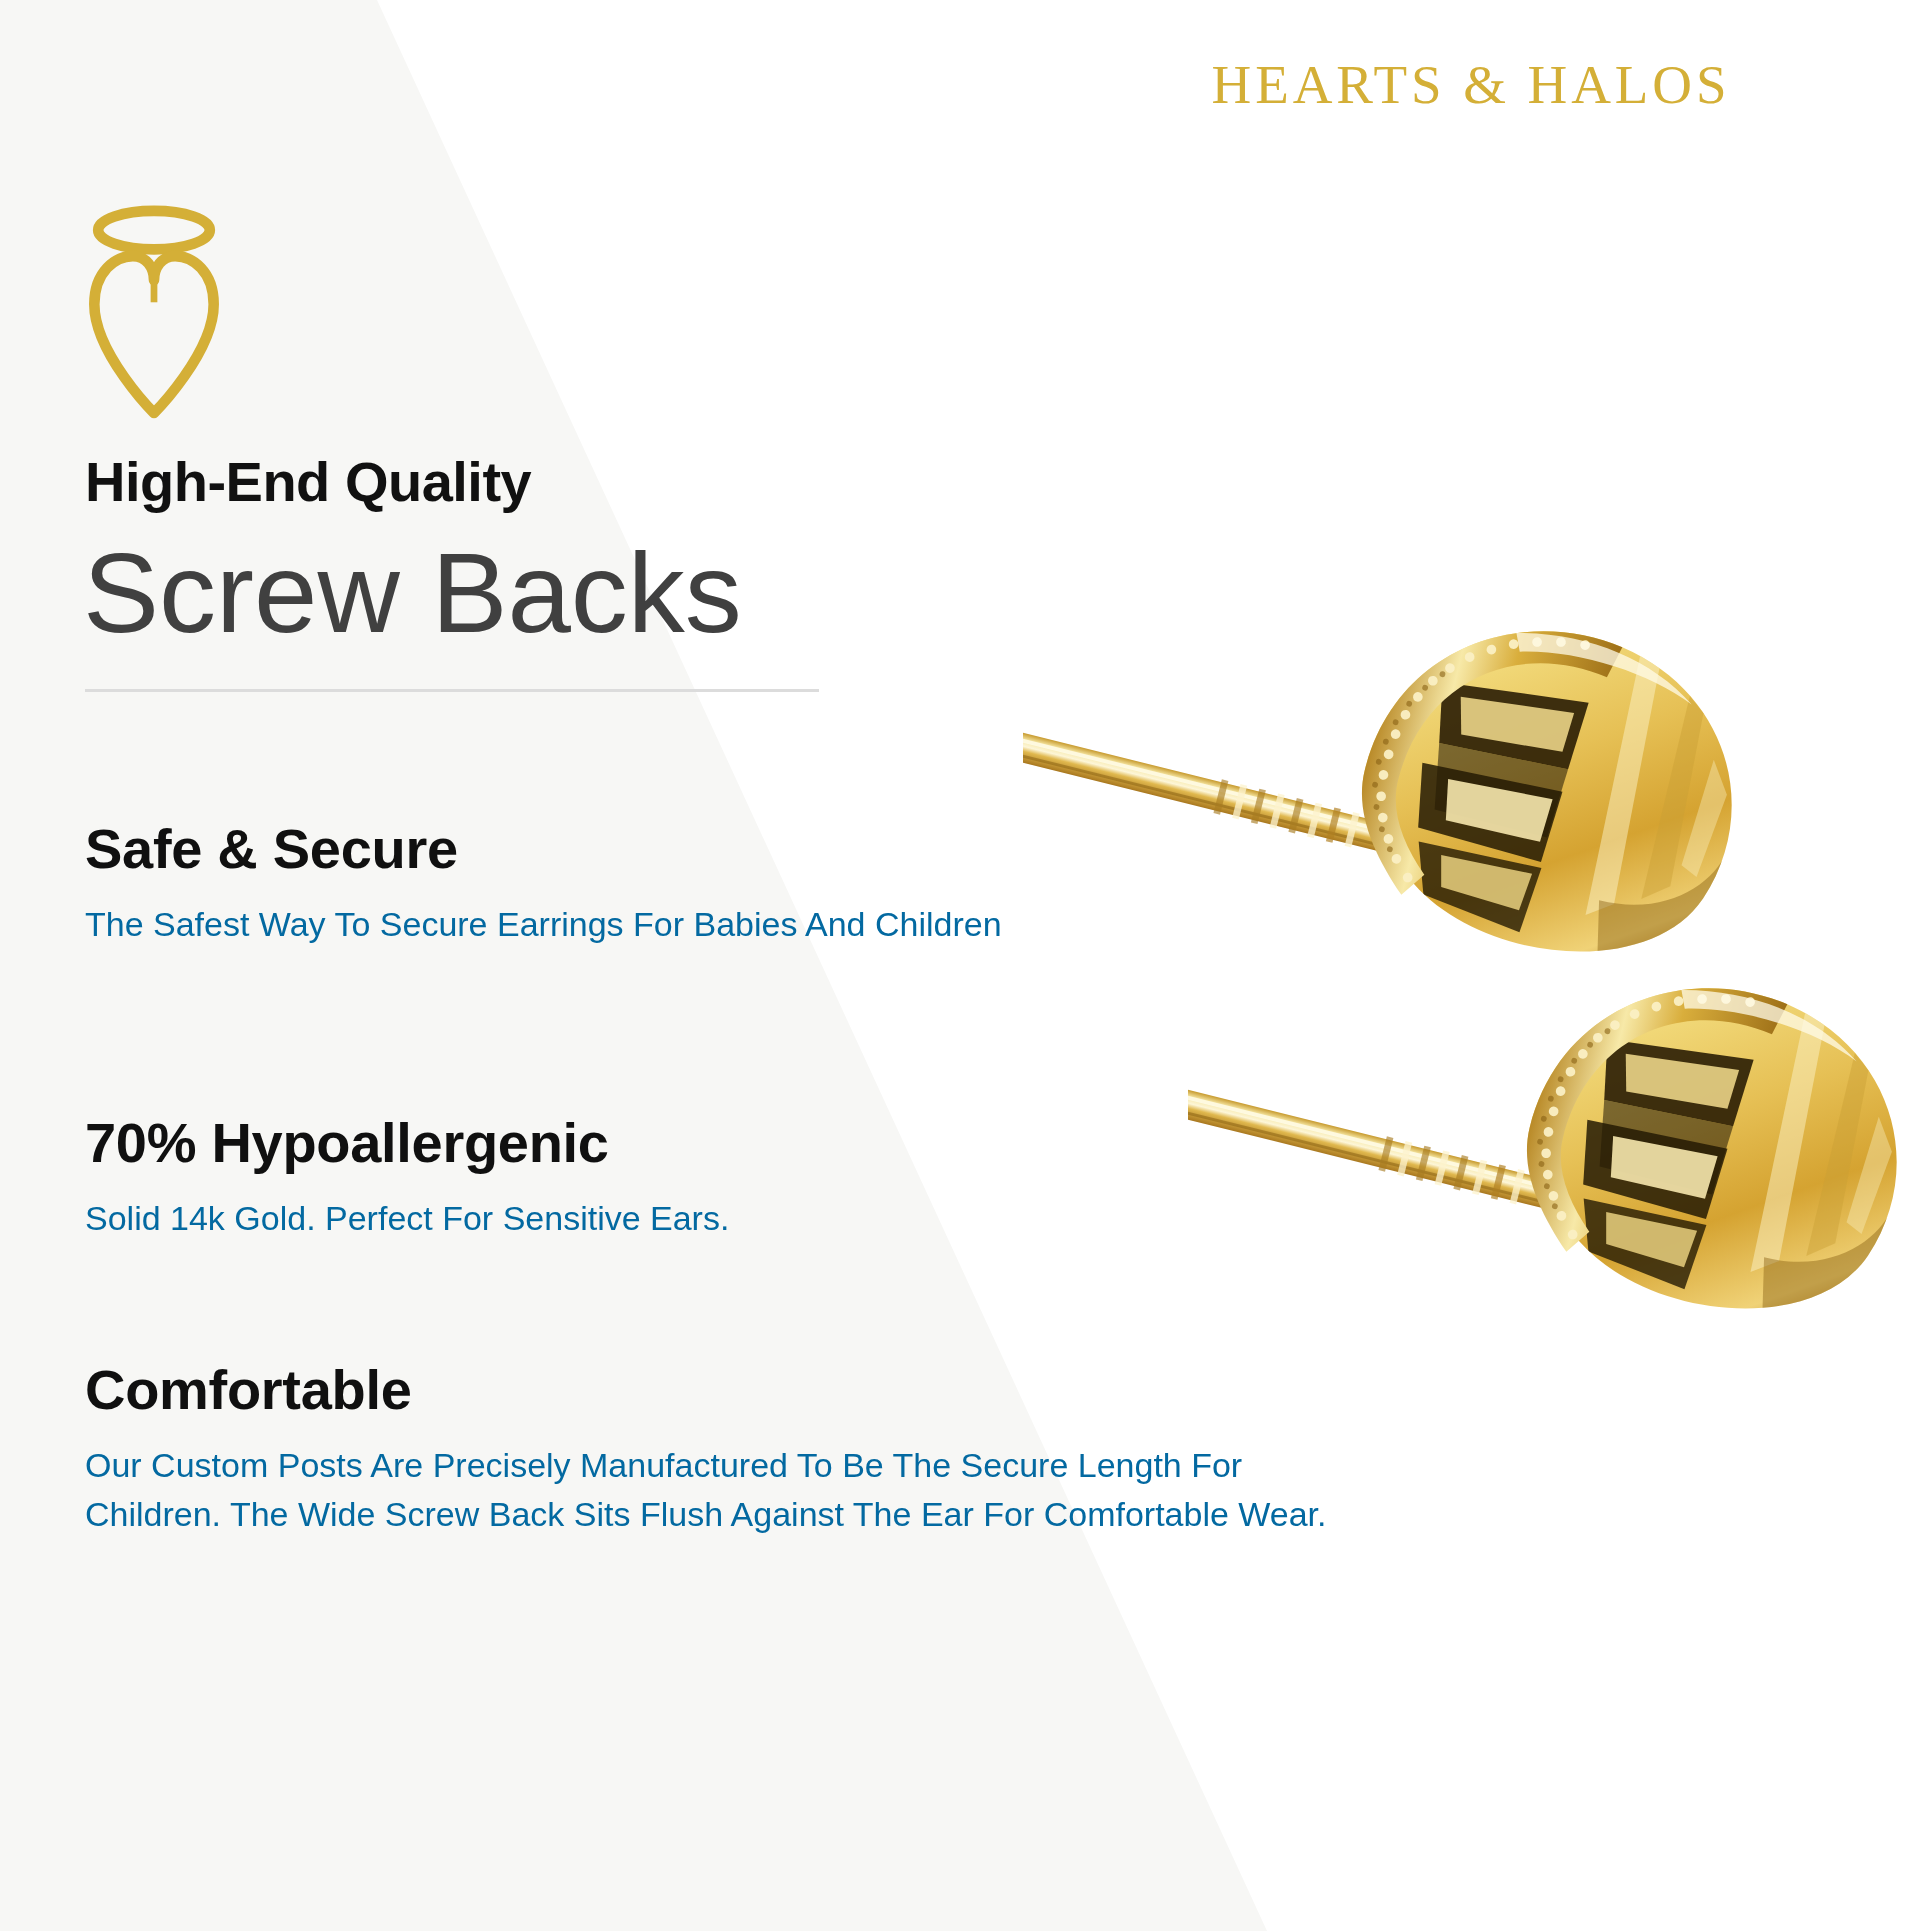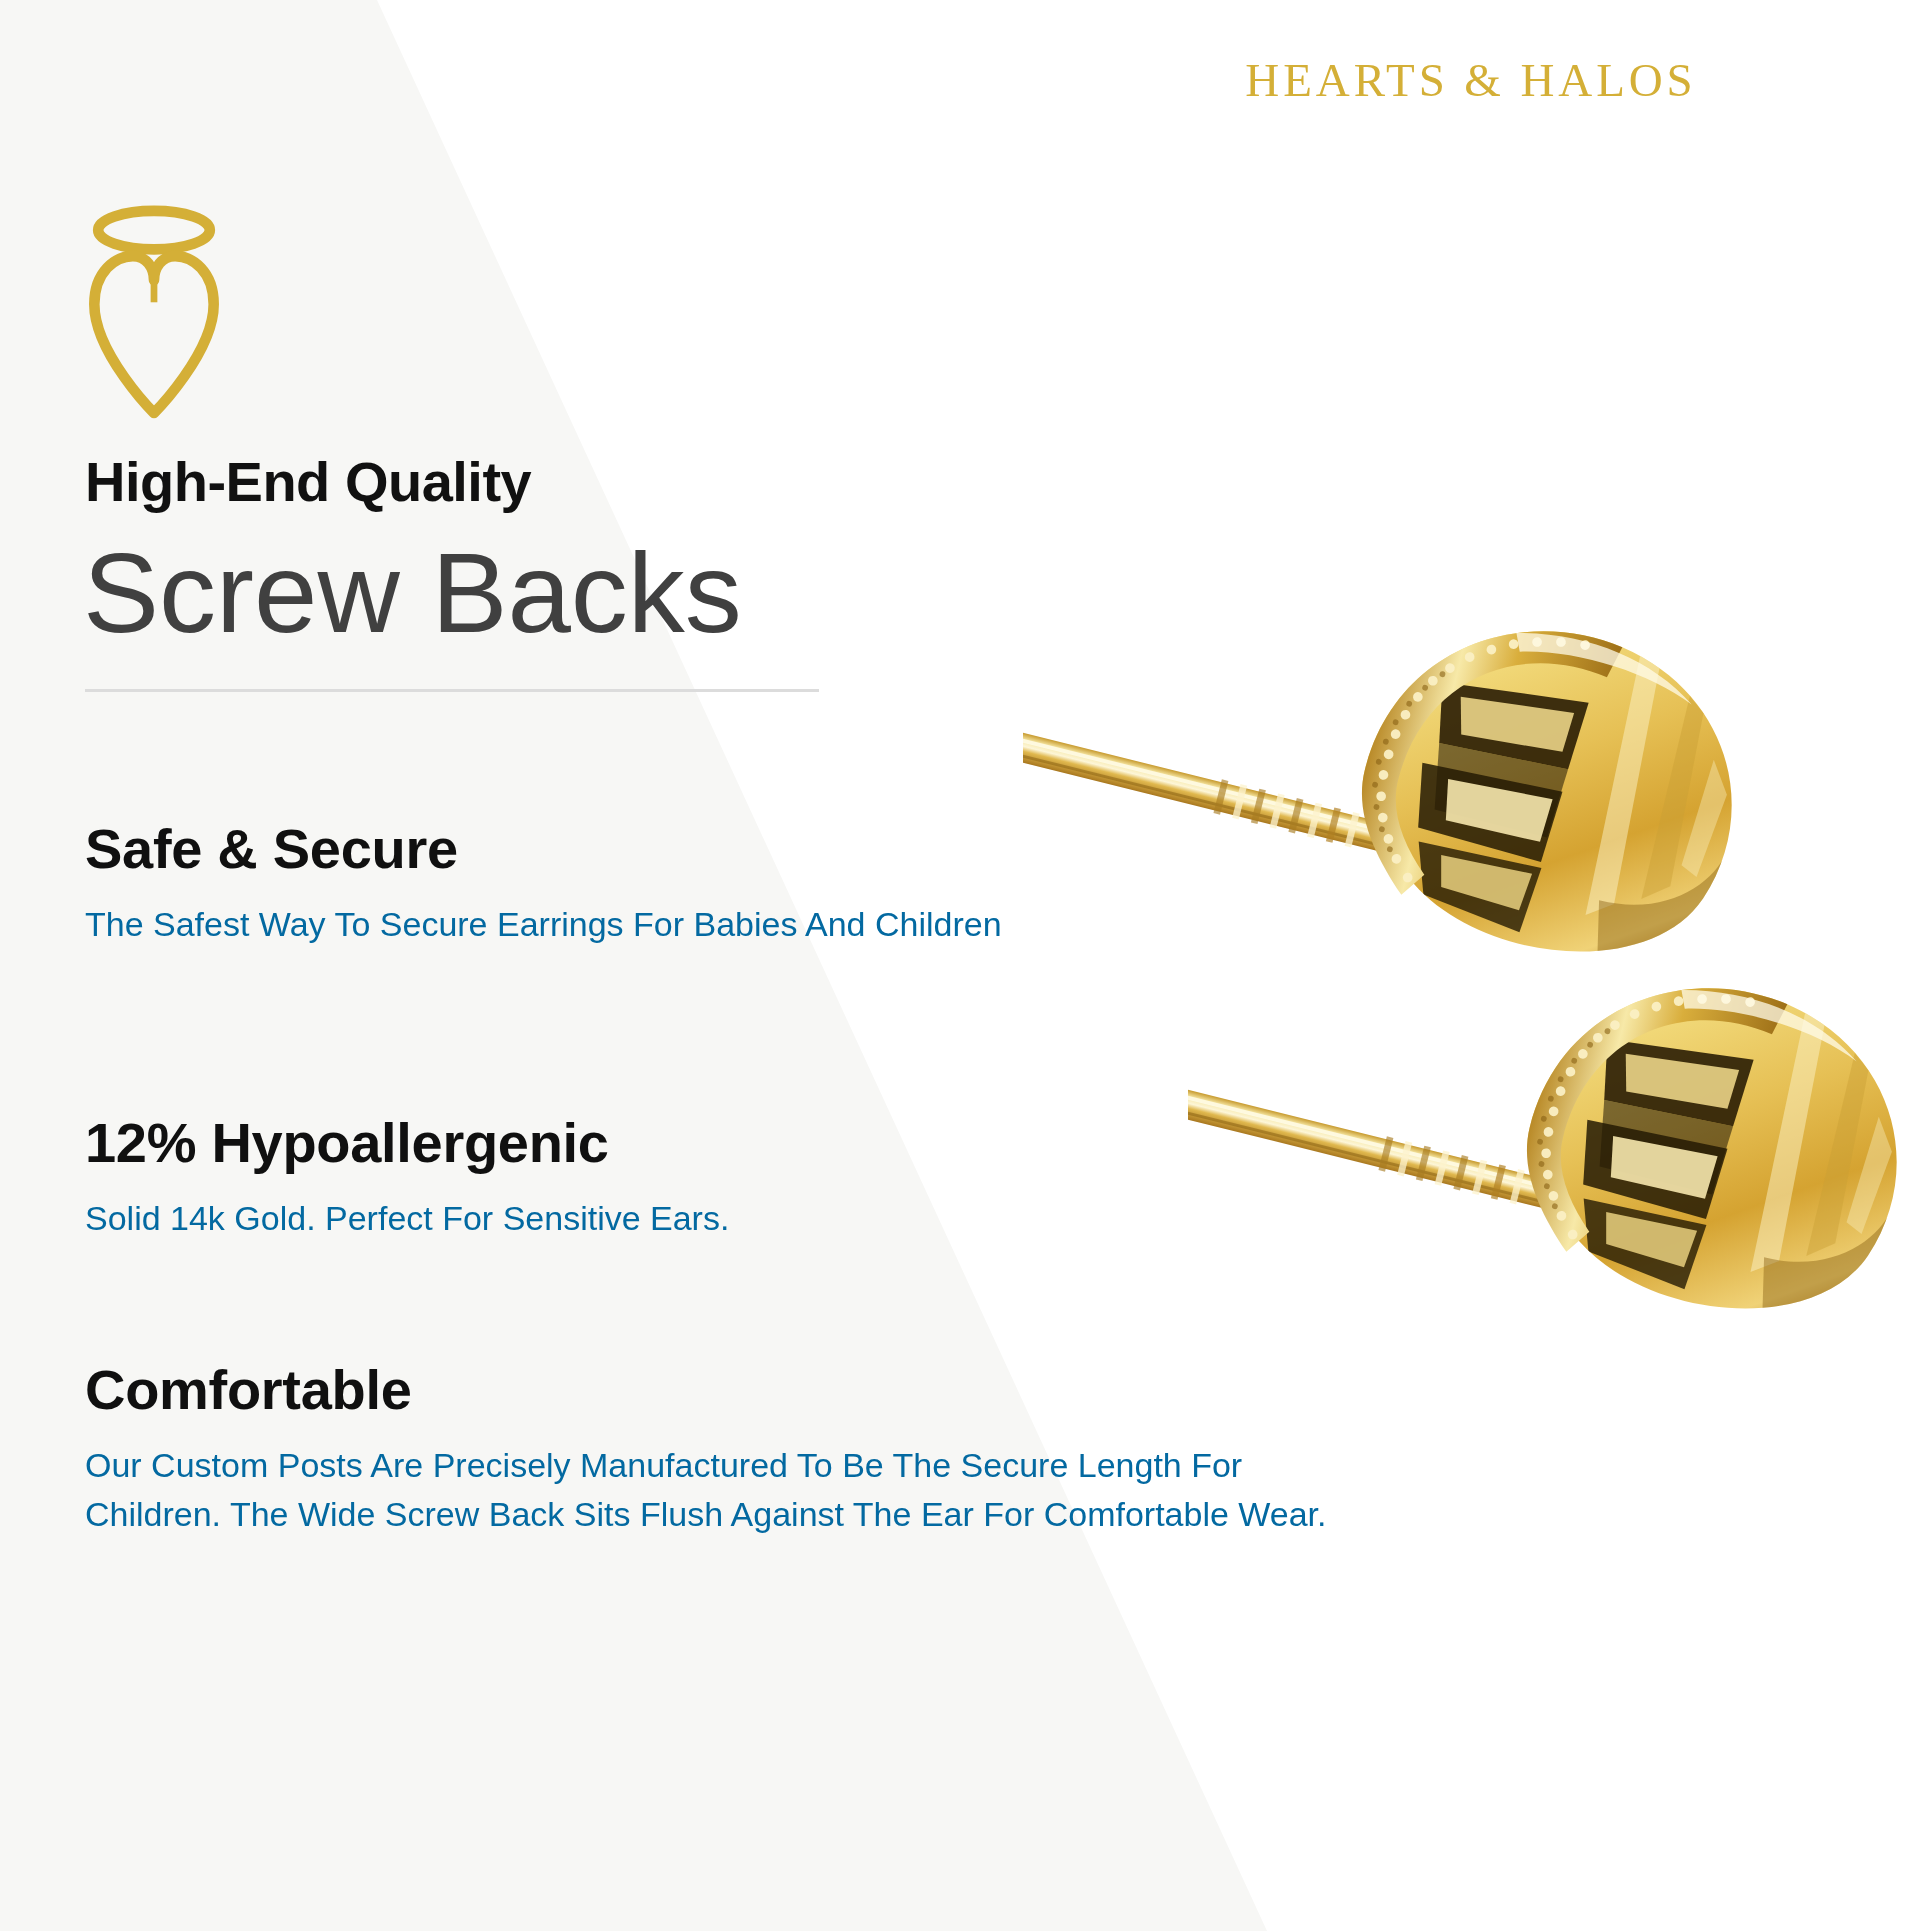--- a/index.html
+++ b/index.html
@@ -30,21 +30,21 @@
   
   .logo-block{
     position:absolute;
     right:93px;
     top:56px;
     text-align:center;
     width:734px;
   }
   .logo-word{
     font-family:"Liberation Serif", serif;
-    font-size:47px;
+    font-size:55px;
     letter-spacing:3.9px;
     color:#d4af37;
     line-height:1.05;
     white-space:nowrap;
     font-weight:400;
   }
   .logo-tagline{
     margin-top:21px;
     font-family:"Liberation Sans", sans-serif;
     font-size:25px;
@@ -148,21 +148,21 @@
   <div class="eyebrow">High-End Quality</div>
   <div class="headline">Screw Backs</div>
   <div class="title-rule"></div>
 
   <div class="feature" id="feature-0">
     <div class="feature-title">Safe &amp; Secure</div>
     <div class="feature-body">The Safest Way To Secure Earrings For Babies And Children</div>
   </div>
 
   <div class="feature" id="feature-1">
-    <div class="feature-title">12% Hypoallergenic</div>
+    <div class="feature-title">70% Hypoallergenic</div>
     <div class="feature-body">Solid 14k Gold. Perfect For Sensitive Ears.</div>
   </div>
 
   <div class="feature" id="feature-2">
     <div class="feature-title">Comfortable</div>
     <div class="feature-body">Our Custom Posts Are Precisely Manufactured To Be The Secure Length For Children. The Wide Screw Back Sits Flush Against The Ear For Comfortable Wear.</div>
   </div>
 
   <div class="product" id="earring-top">
     <svg viewBox="0 0 820 420" width="792" height="406" aria-hidden="true">

